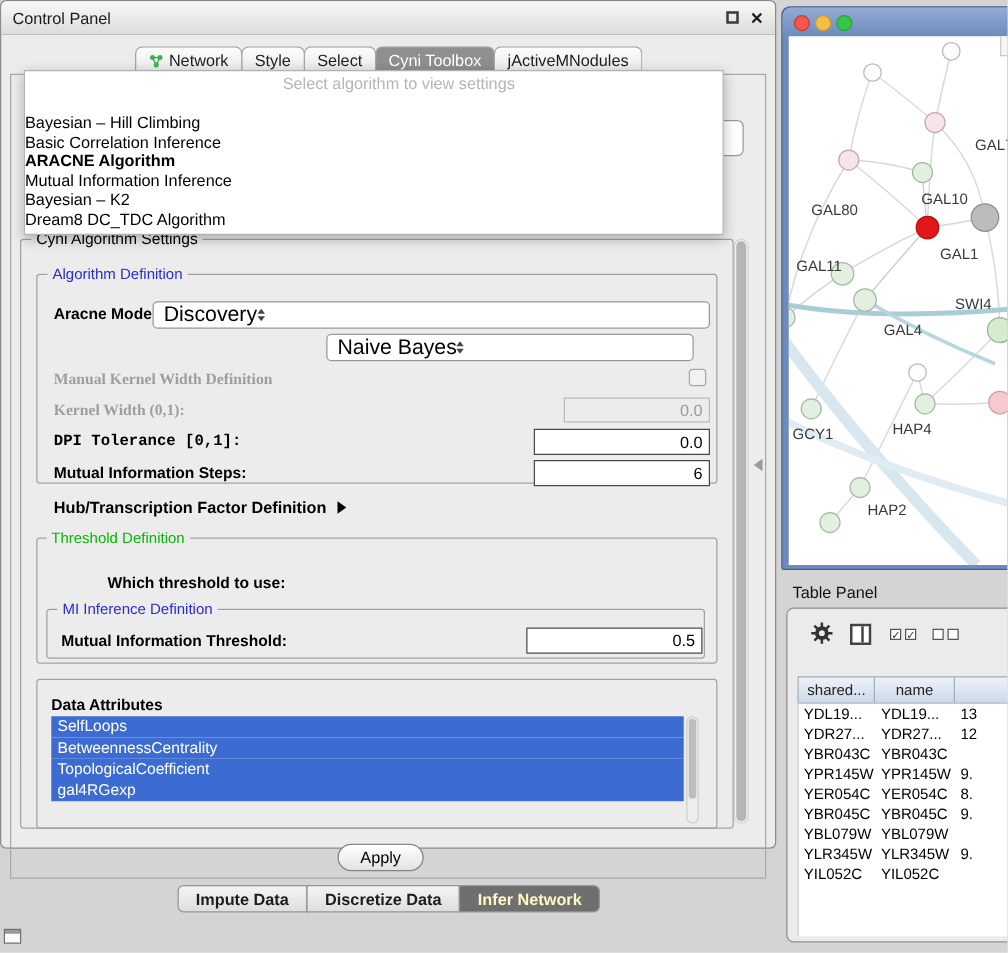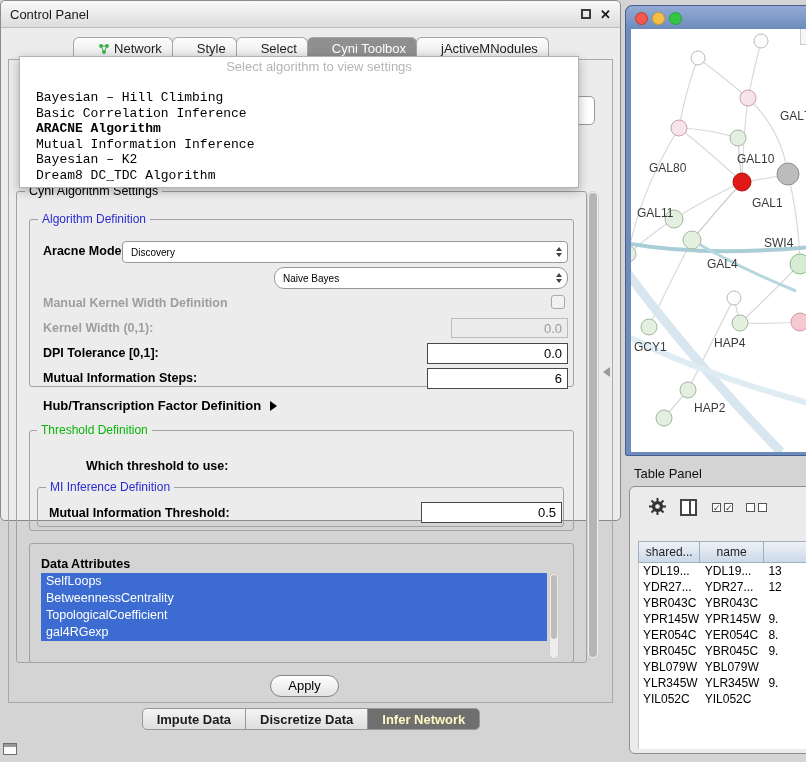--- a/index.html
+++ b/index.html
@@ -1,65 +1,65 @@
 <!DOCTYPE html>
 <html><head>
 <meta charset="utf-8">
 <style>
   * { box-sizing: border-box; margin: 0; padding: 0; }
   body { font-family: "Liberation Sans", sans-serif; background: #d4d4d4; }
   #screen { position: relative; width: 806px; height: 762px; background: #d4d4d4; overflow: hidden; }
 
   
-  .cp { position: absolute; left: 0; top: 0; width: 621px; height: 521px;
+  .cp { position: absolute; left: 0; top: 0; width: 621px; height: 679px;
         background: #ececec; border: 1px solid #8b8b8b; border-radius: 5px; }
   .cp-titlebar { position: absolute; left: 0; right: 0; top: 0; height: 27px;
         background: linear-gradient(#f9f9f9, #dcdcdc); border-bottom: 1px solid #bdbdbd;
         border-radius: 5px 5px 0 0; display: flex; align-items: center; padding: 0 9px; }
   .cp-title { font-size: 13px; color: #1b1b1b; }
   .cp-winicons { margin-left: auto; display: flex; align-items: center; gap: 9px; }
   .float-icon { width: 10px; height: 10px; border: 2px solid #3a3a3a; display: inline-block; }
   .close-icon { font-size: 13px; font-weight: bold; color: #1c1c1c; line-height: 13px; }
 
   .cp-tabbar { position: absolute; left: 0; right: 0; top: 35px; height: 24px;
         display: flex; justify-content: center; align-items: flex-end; }
-  .cp-tab { display: flex; align-items: center; gap: 4px; padding: 3px 10px 4px 24px;
+  .cp-tab { display: flex; align-items: center; gap: 4px; padding: 3px 10px 4px 10px;
         font-size: 13px; color: #1d1d1d; background: linear-gradient(#fdfdfd, #e7e7e7);
         border: 1px solid #a6a6a6; border-bottom: none; border-radius: 6px 6px 0 0; margin-right: -1px; }
   .cp-tab.active { background: #8f8f8f; color: #ffffff; }
 
   .cp-frame { position: absolute; left: 7px; top: 58px; width: 605px; height: 644px;
         border: 1px solid #a9a9a9; }
 
   
   .combo-frag { position: absolute; left: 560px; top: 95px; width: 34px; height: 29px;
         background: #ffffff; border: 1px solid #9a9a9a; border-radius: 5px; z-index: 5; }
 
   
   .popup { position: absolute; left: 18px; top: 55px; width: 560px; z-index: 40;
         background: #ffffff; border: 1px solid #b2b2b2; box-shadow: 0 3px 10px rgba(0,0,0,.28);
         padding-bottom: 4px; }
   .popup-ph { height: 20px; line-height: 20px; text-align: center; color: #b5b5b5; font-size: 13px; padding-left: 40px; }
   .popup-gap { height: 13px; }
-  .popup-item { height: 15.5px; line-height: 15.5px; font-size: 13px; padding-left: 16px; color: #000; font-family: Liberation Mono, monospace; }
+  .popup-item { height: 15.5px; line-height: 15.5px; font-size: 13px; padding-left: 0; color: #000; }
   .popup-item.sel { font-weight: bold; }
 
   
   .grp { position: absolute; border: 1px solid #a2a2a2; border-radius: 3px; }
   .legend { position: absolute; background: #ececec; padding: 0 4px; font-size: 12px; white-space: nowrap; z-index: 2; }
   .legend.black { color: #000; font-size: 12.5px; }
   .legend.blue { color: #2b2bd0; }
   .legend.green { color: #09b509; }
 
   .lbl { position: absolute; font-size: 12.5px; font-weight: bold; color: #000; white-space: nowrap; }
-  .lbl.dis { color: #9e9e9e; }
+  .lbl.dis { color: #9e9e9e; font-family: Liberation Serif, serif; }
 
   .combo { position: absolute; background: #ffffff; border: 1px solid #989898; border-radius: 4px;
-        display: flex; align-items: center; justify-content: space-between;
-        font-size: 10px; color: #000; padding: 0 5px 0 8px; }
+        display: flex; align-items: center; 
+        font-size: 17px; color: #000; padding: 0 5px 0 8px; }
   .arrows { display: flex; flex-direction: column; gap: 2px; }
   .arr-up { width: 0; height: 0; border-left: 3.5px solid transparent; border-right: 3.5px solid transparent; border-bottom: 4px solid #444; }
   .arr-dn { width: 0; height: 0; border-left: 3.5px solid transparent; border-right: 3.5px solid transparent; border-top: 4px solid #444; }
 
   .tfield { position: absolute; background: #ffffff; border: 1px solid #484848;
         font-size: 13px; color: #000; text-align: right; padding: 0 5px; line-height: 19px; }
   .tfield.dis { background: #ececec; border: 1px solid #bcbcbc; color: #9b9b9b; }
 
   .chk { position: absolute; width: 14px; height: 14px; background: #f1f1f1;
         border: 1px solid #a8a8a8; border-radius: 3px; }
@@ -220,35 +220,35 @@
 
     <span class="lbl" style="left:42px; top:243px;">Aracne Mode:</span>
     <div class="combo" style="left:121px; top:240px; width:446px; height:22px;">
       <span>Discovery</span>
       <span class="arrows">
           <span class="arr-up"></span>
           <span class="arr-dn"></span>
         </span>
     </div>
 
-    <div class="combo" style="left:273px; top:266px; width:294px; height:22px;border-radius:10px;">
+    <div class="combo" style="left:260px; top:266px; width:294px; height:22px;">
       <span>Naive Bayes</span>
       <span class="arrows">
           <span class="arr-up"></span>
           <span class="arr-dn"></span>
         </span>
     </div>
 
     <span class="lbl dis" style="left:42px; top:295px;">Manual Kernel Width Definition</span>
     <div class="chk" style="left:550px; top:294px;"></div>
 
     <span class="lbl dis" style="left:42px; top:320px;">Kernel Width (0,1):</span>
     <div class="tfield dis" style="left:450px; top:317px; width:117px; height:20px;">0.0</div>
 
-    <span class="lbl" style="left:42px; top:345px;">DPI Tolerance [0,1]:</span>
+    <span class="lbl" style="left:42px; top:345px;font-family:Liberation Mono, monospace;">DPI Tolerance [0,1]:</span>
     <div class="tfield" style="left:426px; top:342px; width:141px; height:21px;">0.0</div>
 
     <span class="lbl" style="left:42px; top:370px;">Mutual Information Steps:</span>
     <div class="tfield" style="left:426px; top:367px; width:141px; height:21px;">6</div>
 
     <div class="hub-row">
       <span class="lbl-inline">Hub/Transcription Factor Definition</span>
       <span class="tri-right"></span>
     </div>
 

